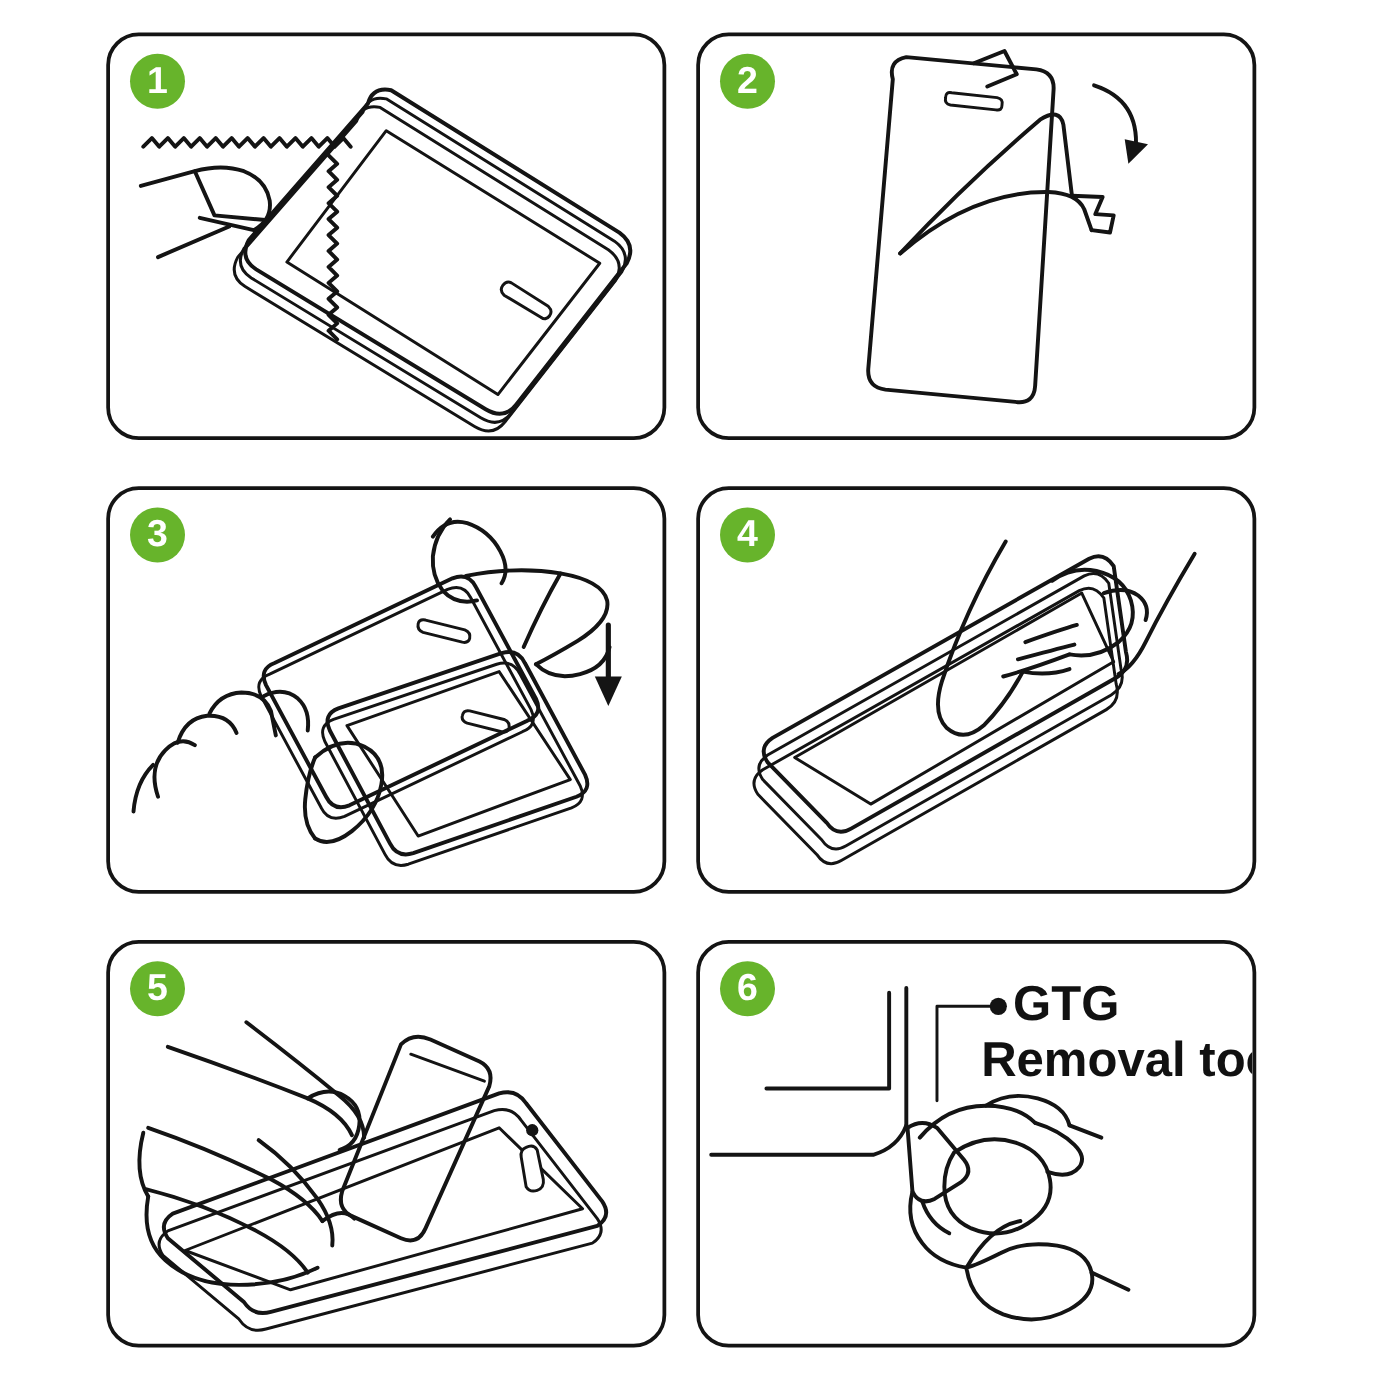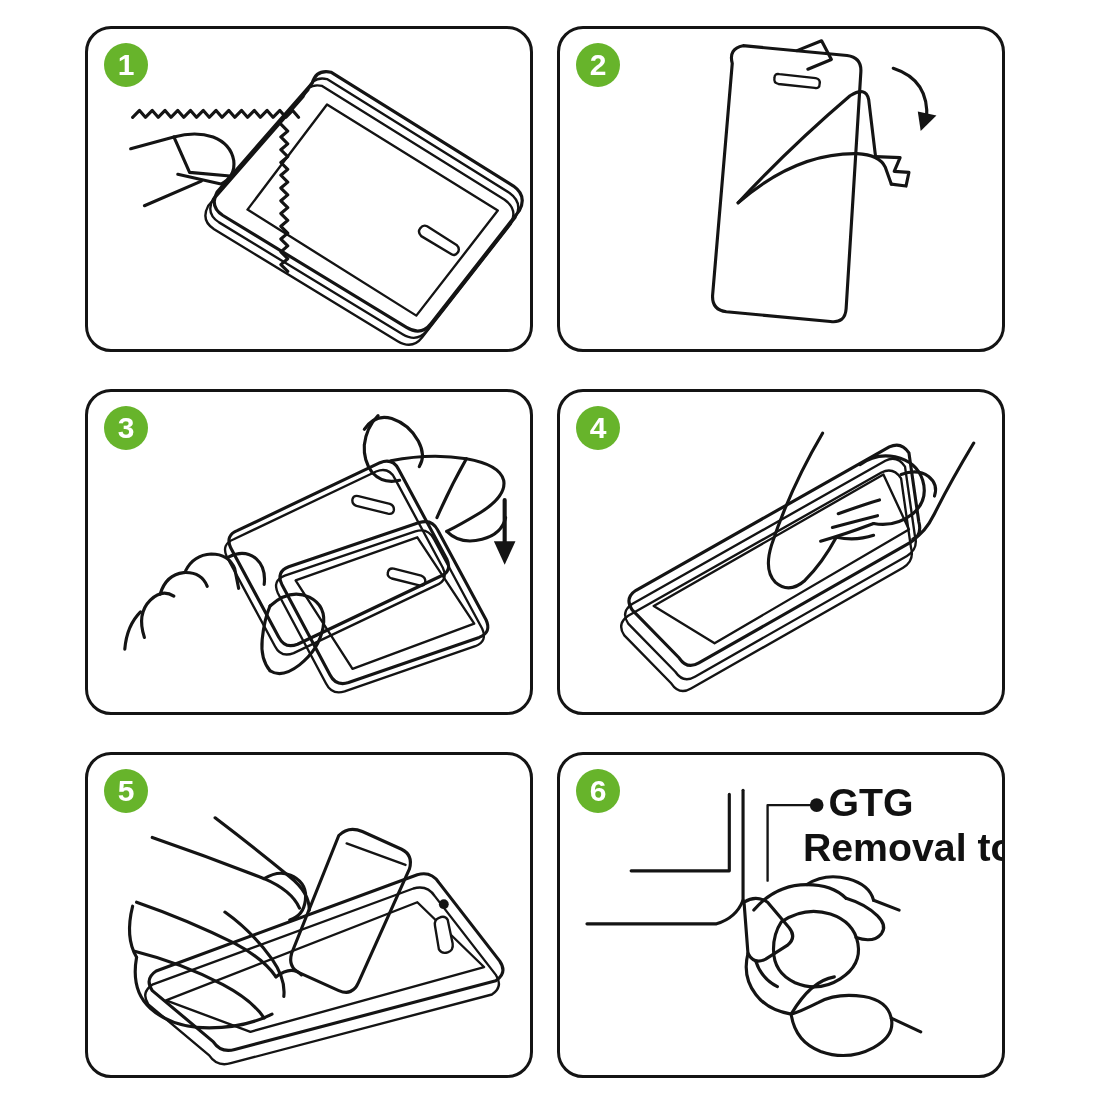--- a/index.html
+++ b/index.html
@@ -59,21 +59,20 @@
     font-family: "Liberation Sans", sans-serif;
     z-index: 5;
     user-select: none;
   }
 
   .art {
     position: absolute;
     left: 0; top: 0;
     width: 100%;
     height: 100%;
-    padding-left: 18px;
   }
   .art svg { display: block; width: 100%; height: 100%; }
 
   .ink {
     fill: none;
     stroke: #141414;
     stroke-linecap: round;
     stroke-linejoin: round;
   }
   .thin  { stroke-width: 2.4; }

